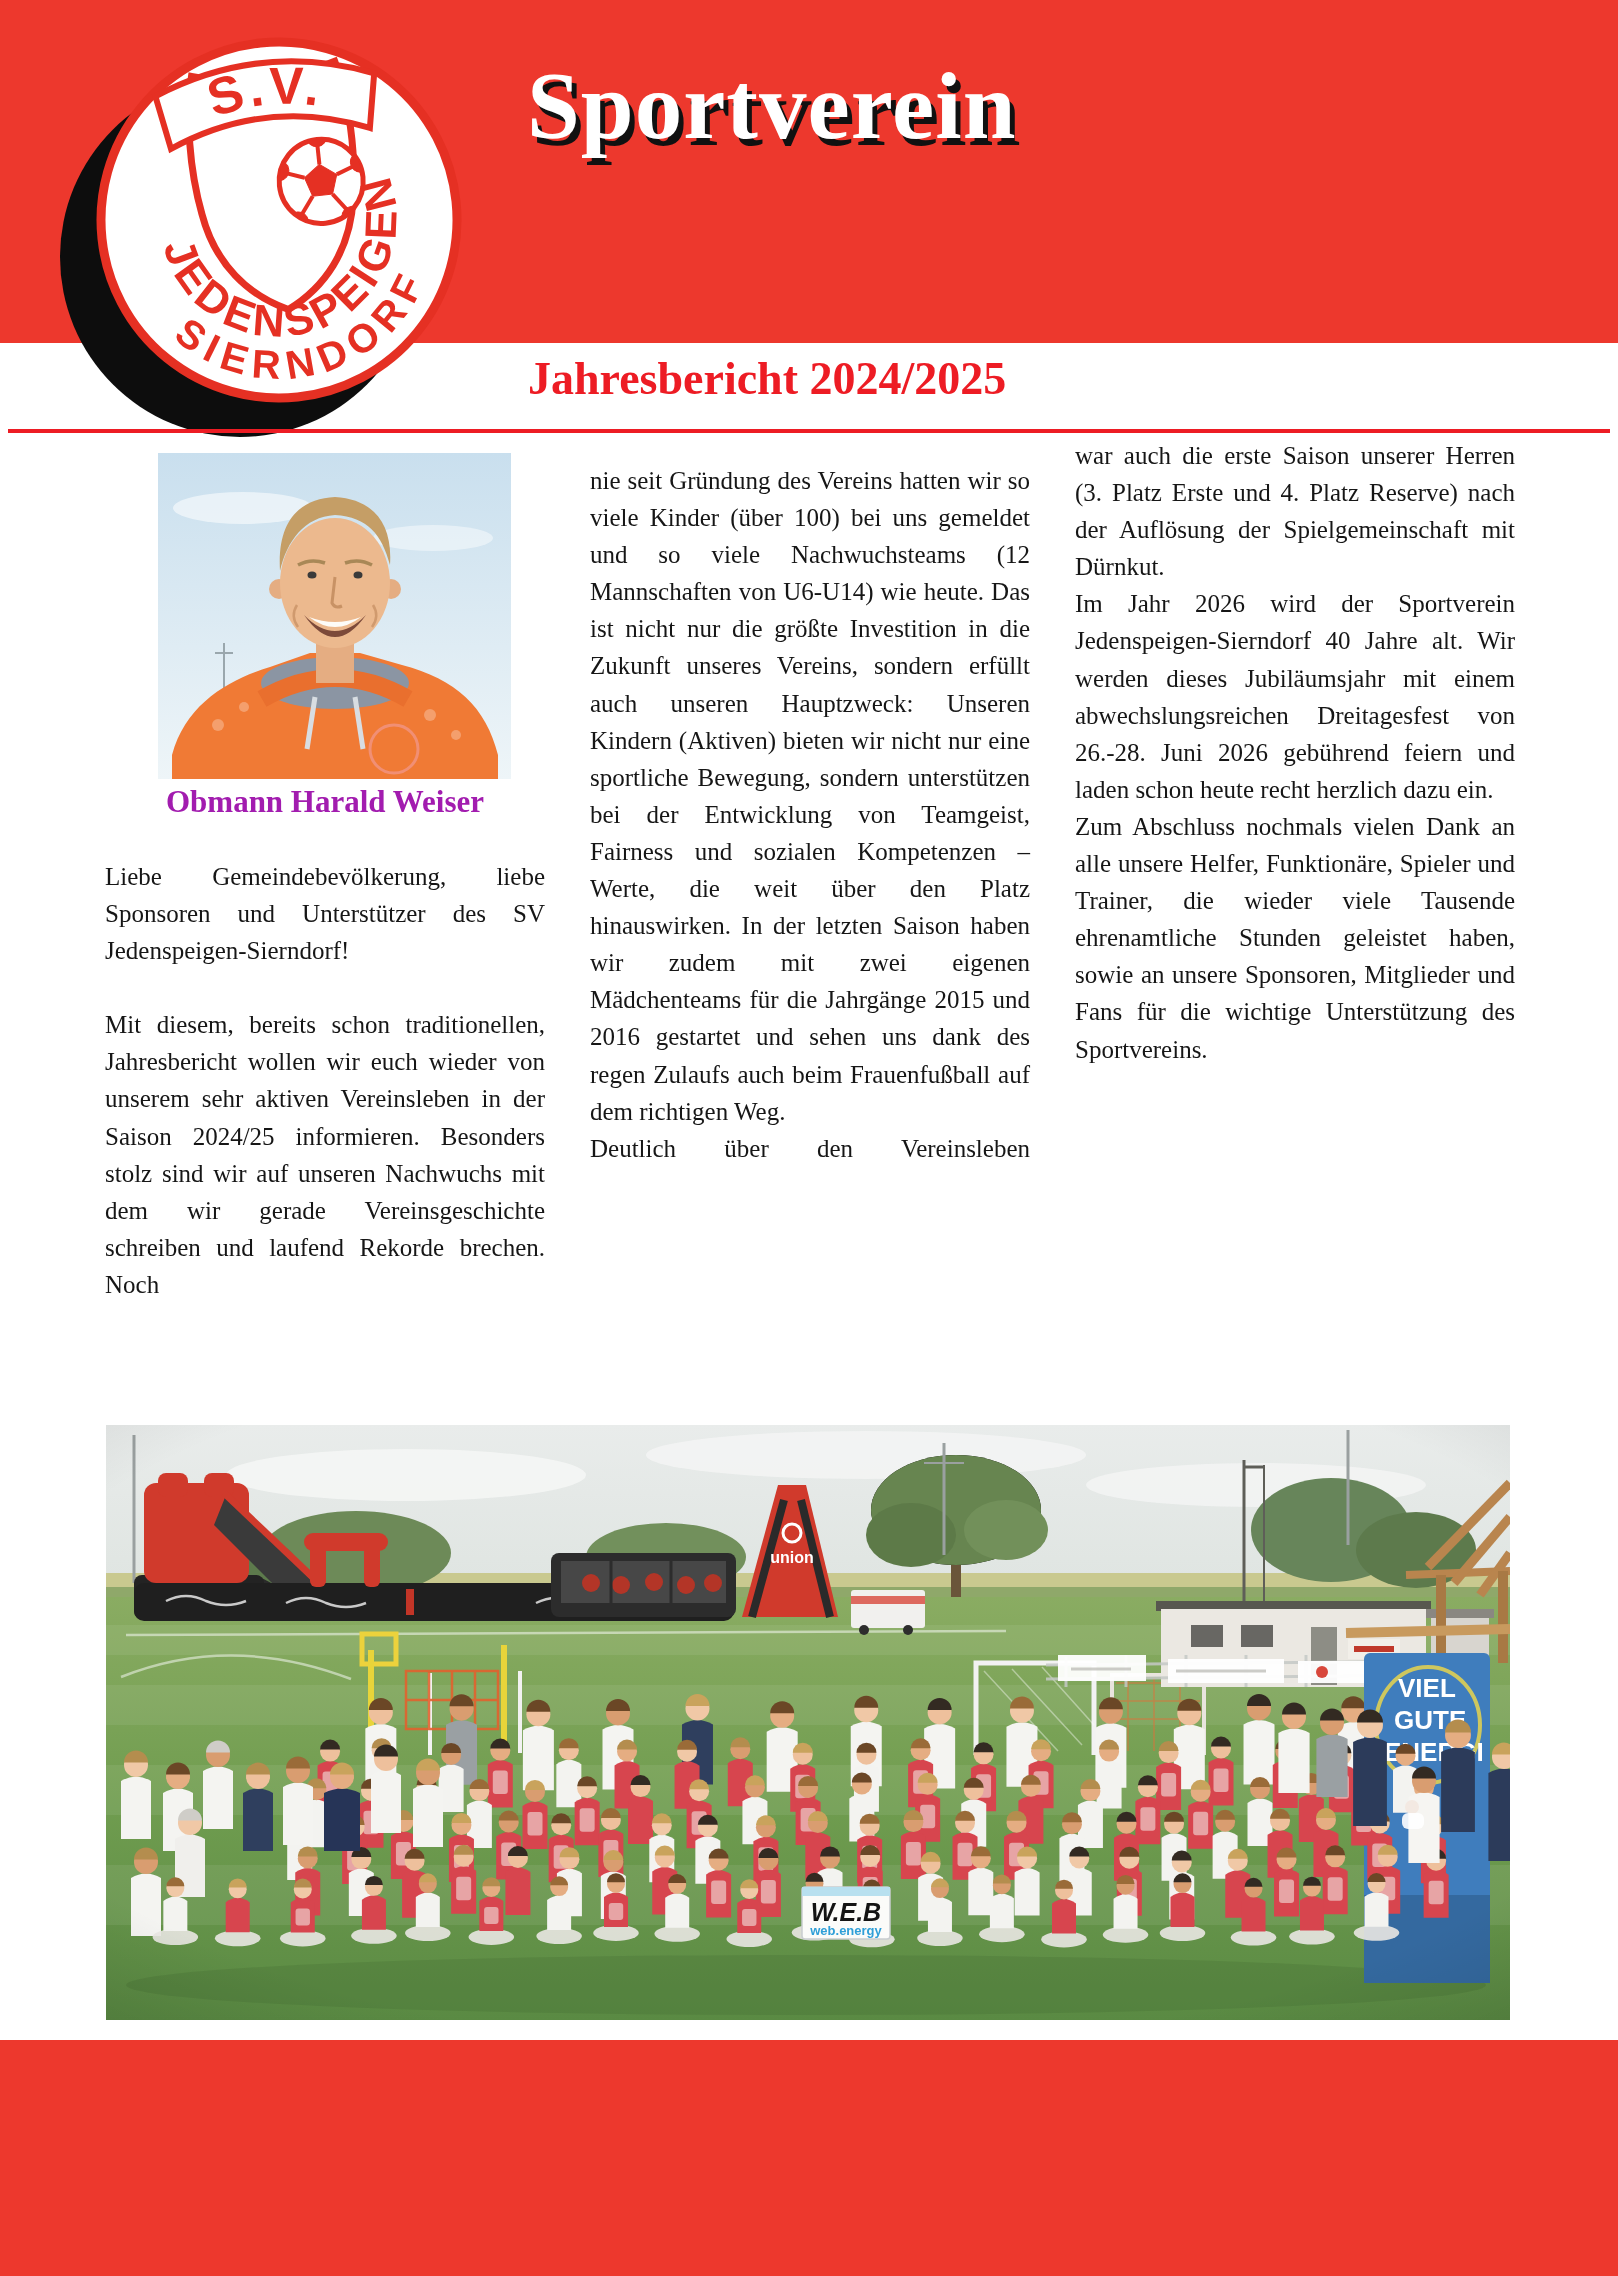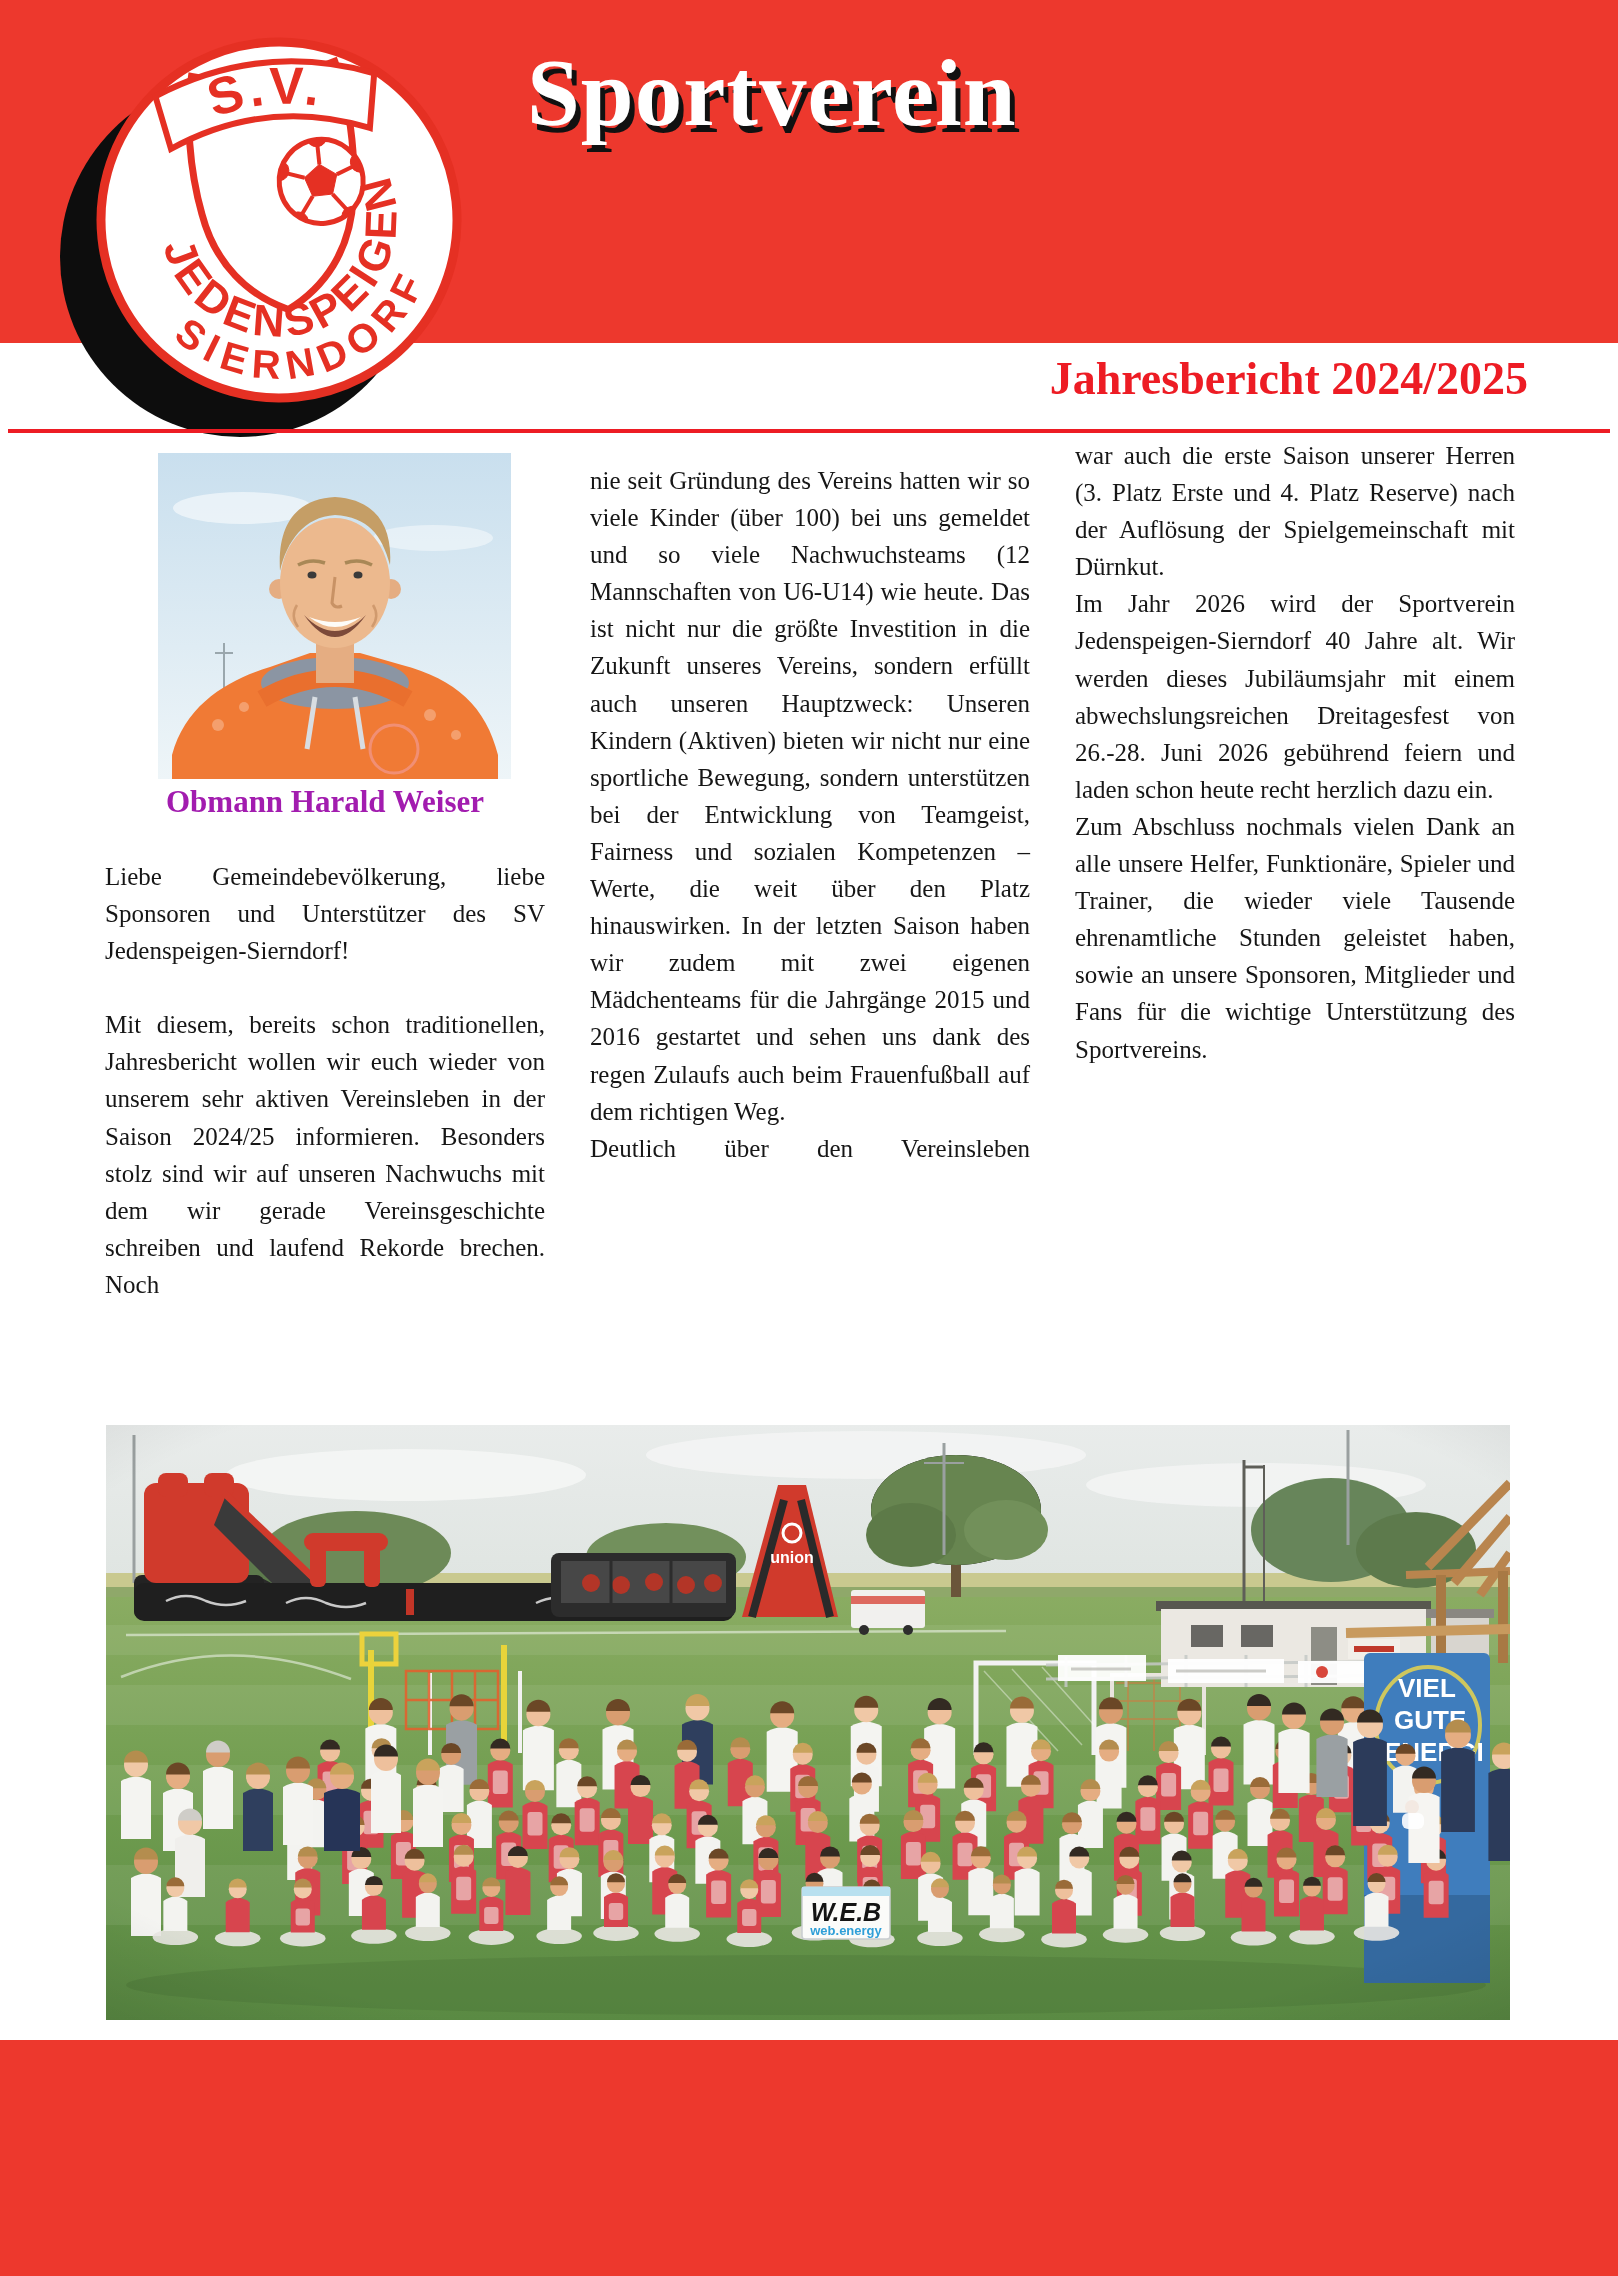--- a/index.html
+++ b/index.html
@@ -1,24 +1,24 @@
 <!DOCTYPE html>
 <html><head>
 <meta charset="utf-8">
 <style>
   html,body{margin:0;padding:0;background:#888;}
   .page{position:relative;width:1618px;height:2276px;background:#ffffff;overflow:hidden;
         font-family:"Liberation Serif","DejaVu Serif",serif;}
   .band-top{position:absolute;left:0;top:0;width:1618px;height:343px;background:#ed382d;}
   .band-bottom{position:absolute;left:0;top:2040px;width:1618px;height:236px;background:#ed382d;}
   .crest{position:absolute;left:57px;top:10px;width:420px;height:435px;}
-  .main-title{position:absolute;left:527px;top:36px;width:1080px;
+  .main-title{position:absolute;left:527px;top:49px;width:1080px;
       font-weight:bold;font-size:95px;line-height:114px;color:#ffffff;letter-spacing:1px;
       text-shadow:5px 7px 0 #111111;white-space:nowrap;}
-  .subtitle{position:absolute;left:528px;top:350px;width:1000px;text-align:right;
+  .subtitle{position:absolute;left:528px;top:350px;width:1000px;text-align:left;
       font-weight:bold;font-size:46px;line-height:58px;color:#ed1c24;}
   .rule{position:absolute;left:8px;top:429px;width:1602px;height:4px;background:#ed1c24;}
   .portrait{position:absolute;left:158px;top:453px;width:353px;height:326px;}
   .caption{position:absolute;left:105px;top:782px;width:440px;text-align:center;
       font-weight:bold;font-size:31px;line-height:40px;color:#a21caf;}
   .col{position:absolute;width:440px;font-size:25px;line-height:37.1px;color:#161616;
       text-align:justify;}
   .col p{margin:0;}
   .col1{left:105px;top:858px;}
   .col2{left:590px;top:462px;}

